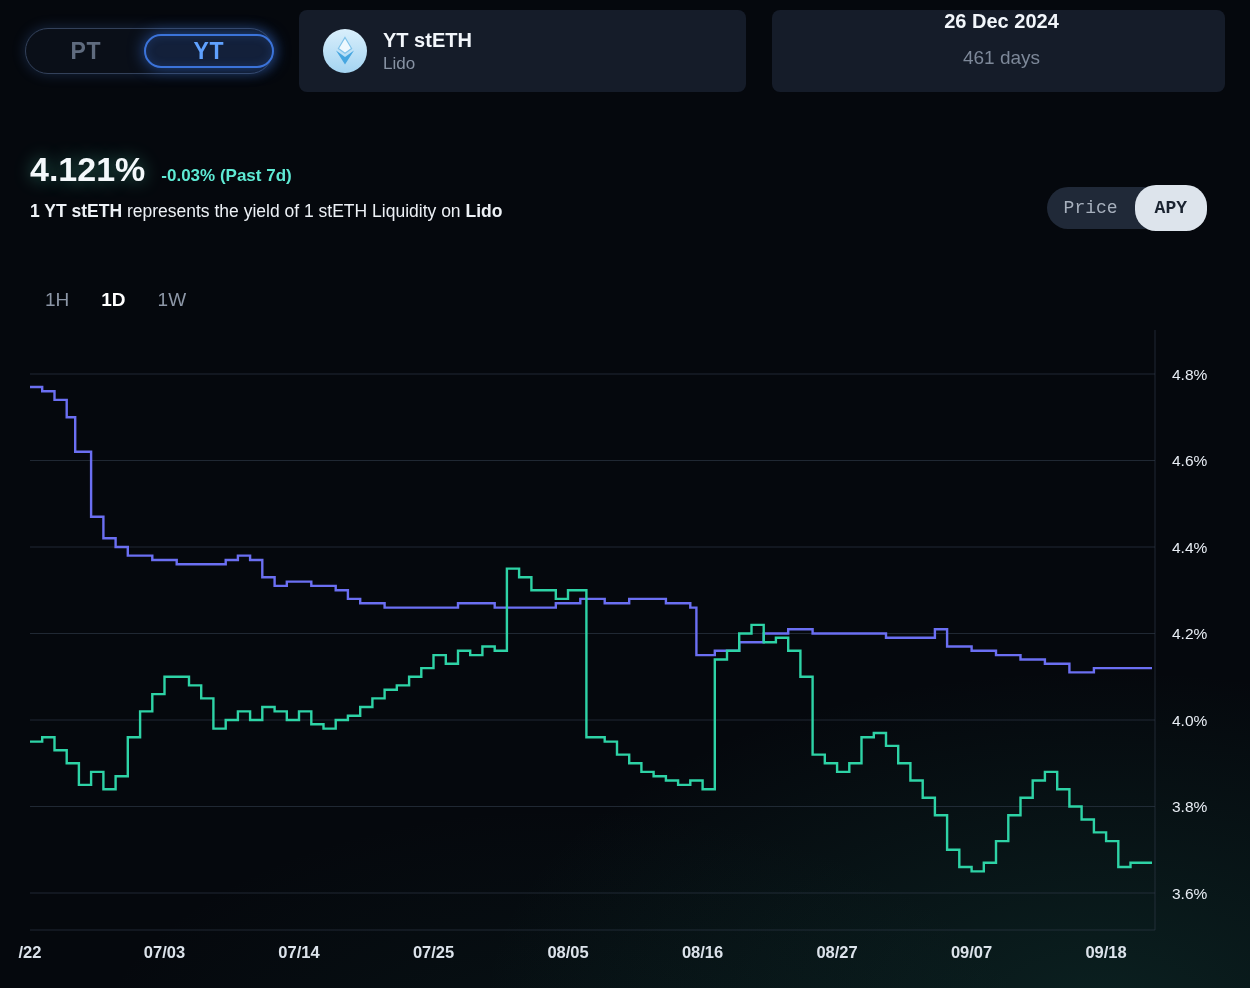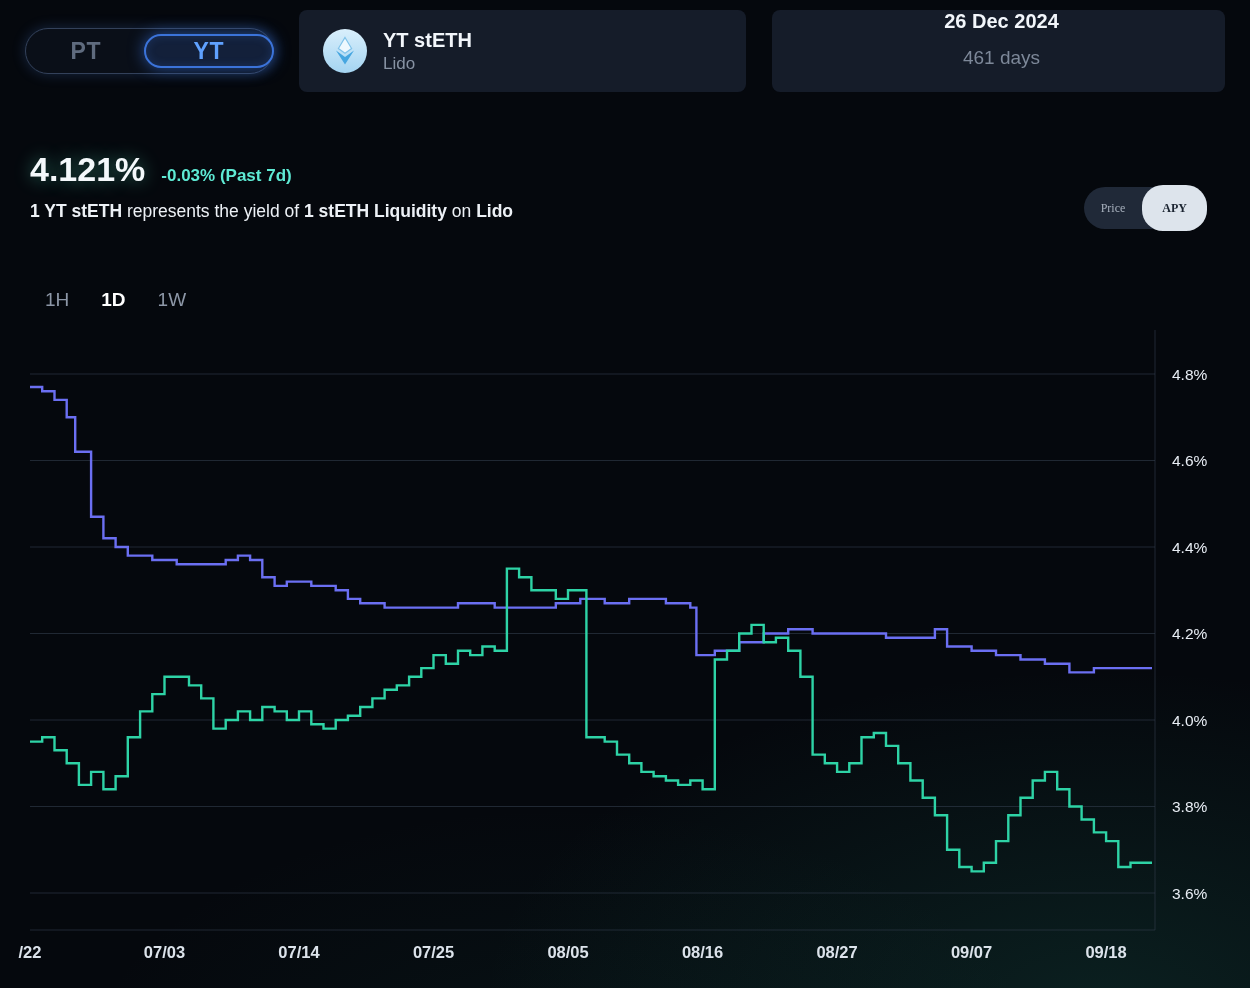--- a/index.html
+++ b/index.html
@@ -61,21 +61,21 @@
   .apy-change { font-size:17px; font-weight:700; color:#5eead4; }
 
   .asset-description { position:absolute; top:201px; left:30px; font-size:17.5px; color:#edf1f6; }
 
   .view-toggle {
     position:absolute; top:187px; right:43px; height:42px;
     background:#202938; border-radius:21px; display:flex; align-items:center;
   }
   .view-toggle .vseg {
     border:none; background:transparent; height:46px; padding:0 17px;
-    font-family:Liberation Serif, serif; font-size:12px; color:#a7b0bd; border-radius:21px; cursor:pointer;
+    font-family:Liberation Mono, monospace; font-size:18px; color:#a7b0bd; border-radius:21px; cursor:pointer;
   }
   .view-toggle .vseg.active {
     background:#dde4ec; color:#1a2330; font-weight:600; padding:0 20px;
   }
 
   
   .range-tabs { position:absolute; top:289px; left:45px; display:flex; gap:32px;align-items:center; }
   .range-tab {
     border:none; background:transparent; font-family:inherit;
     font-size:19px; color:#8d97a7; cursor:pointer; padding:0;
@@ -121,21 +121,21 @@
     <span class="maturity-days">461 days</span>
   </div>
 
 </div>
 
 <div class="apy-row">
   <span class="apy-value">4.121%</span>
   <span class="apy-change">-0.03% (Past 7d)</span>
 </div>
 
-<div class="asset-description"><span style="font-weight: 700;">1 YT stETH</span><span> represents the yield of </span><span style="font-weight: 700; margin-top: 24px;">1 stETH Liquidity</span><span> on </span><span style="font-weight: 700;">Lido</span></div>
+<div class="asset-description"><span style="font-weight: 700;">1 YT stETH</span><span> represents the yield of </span><span style="font-weight: 400; margin-top: 24px;">1 stETH Liquidity</span><span> on </span><span style="font-weight: 700;">Lido</span></div>
 
 <div class="view-toggle">
   <button class="vseg">Price</button>
   <button class="vseg active">APY</button>
 </div>
 
 <div class="range-tabs">
     <button class="range-tab">1H</button>
     <button class="range-tab active">1D</button>
     <button class="range-tab">1W</button>

